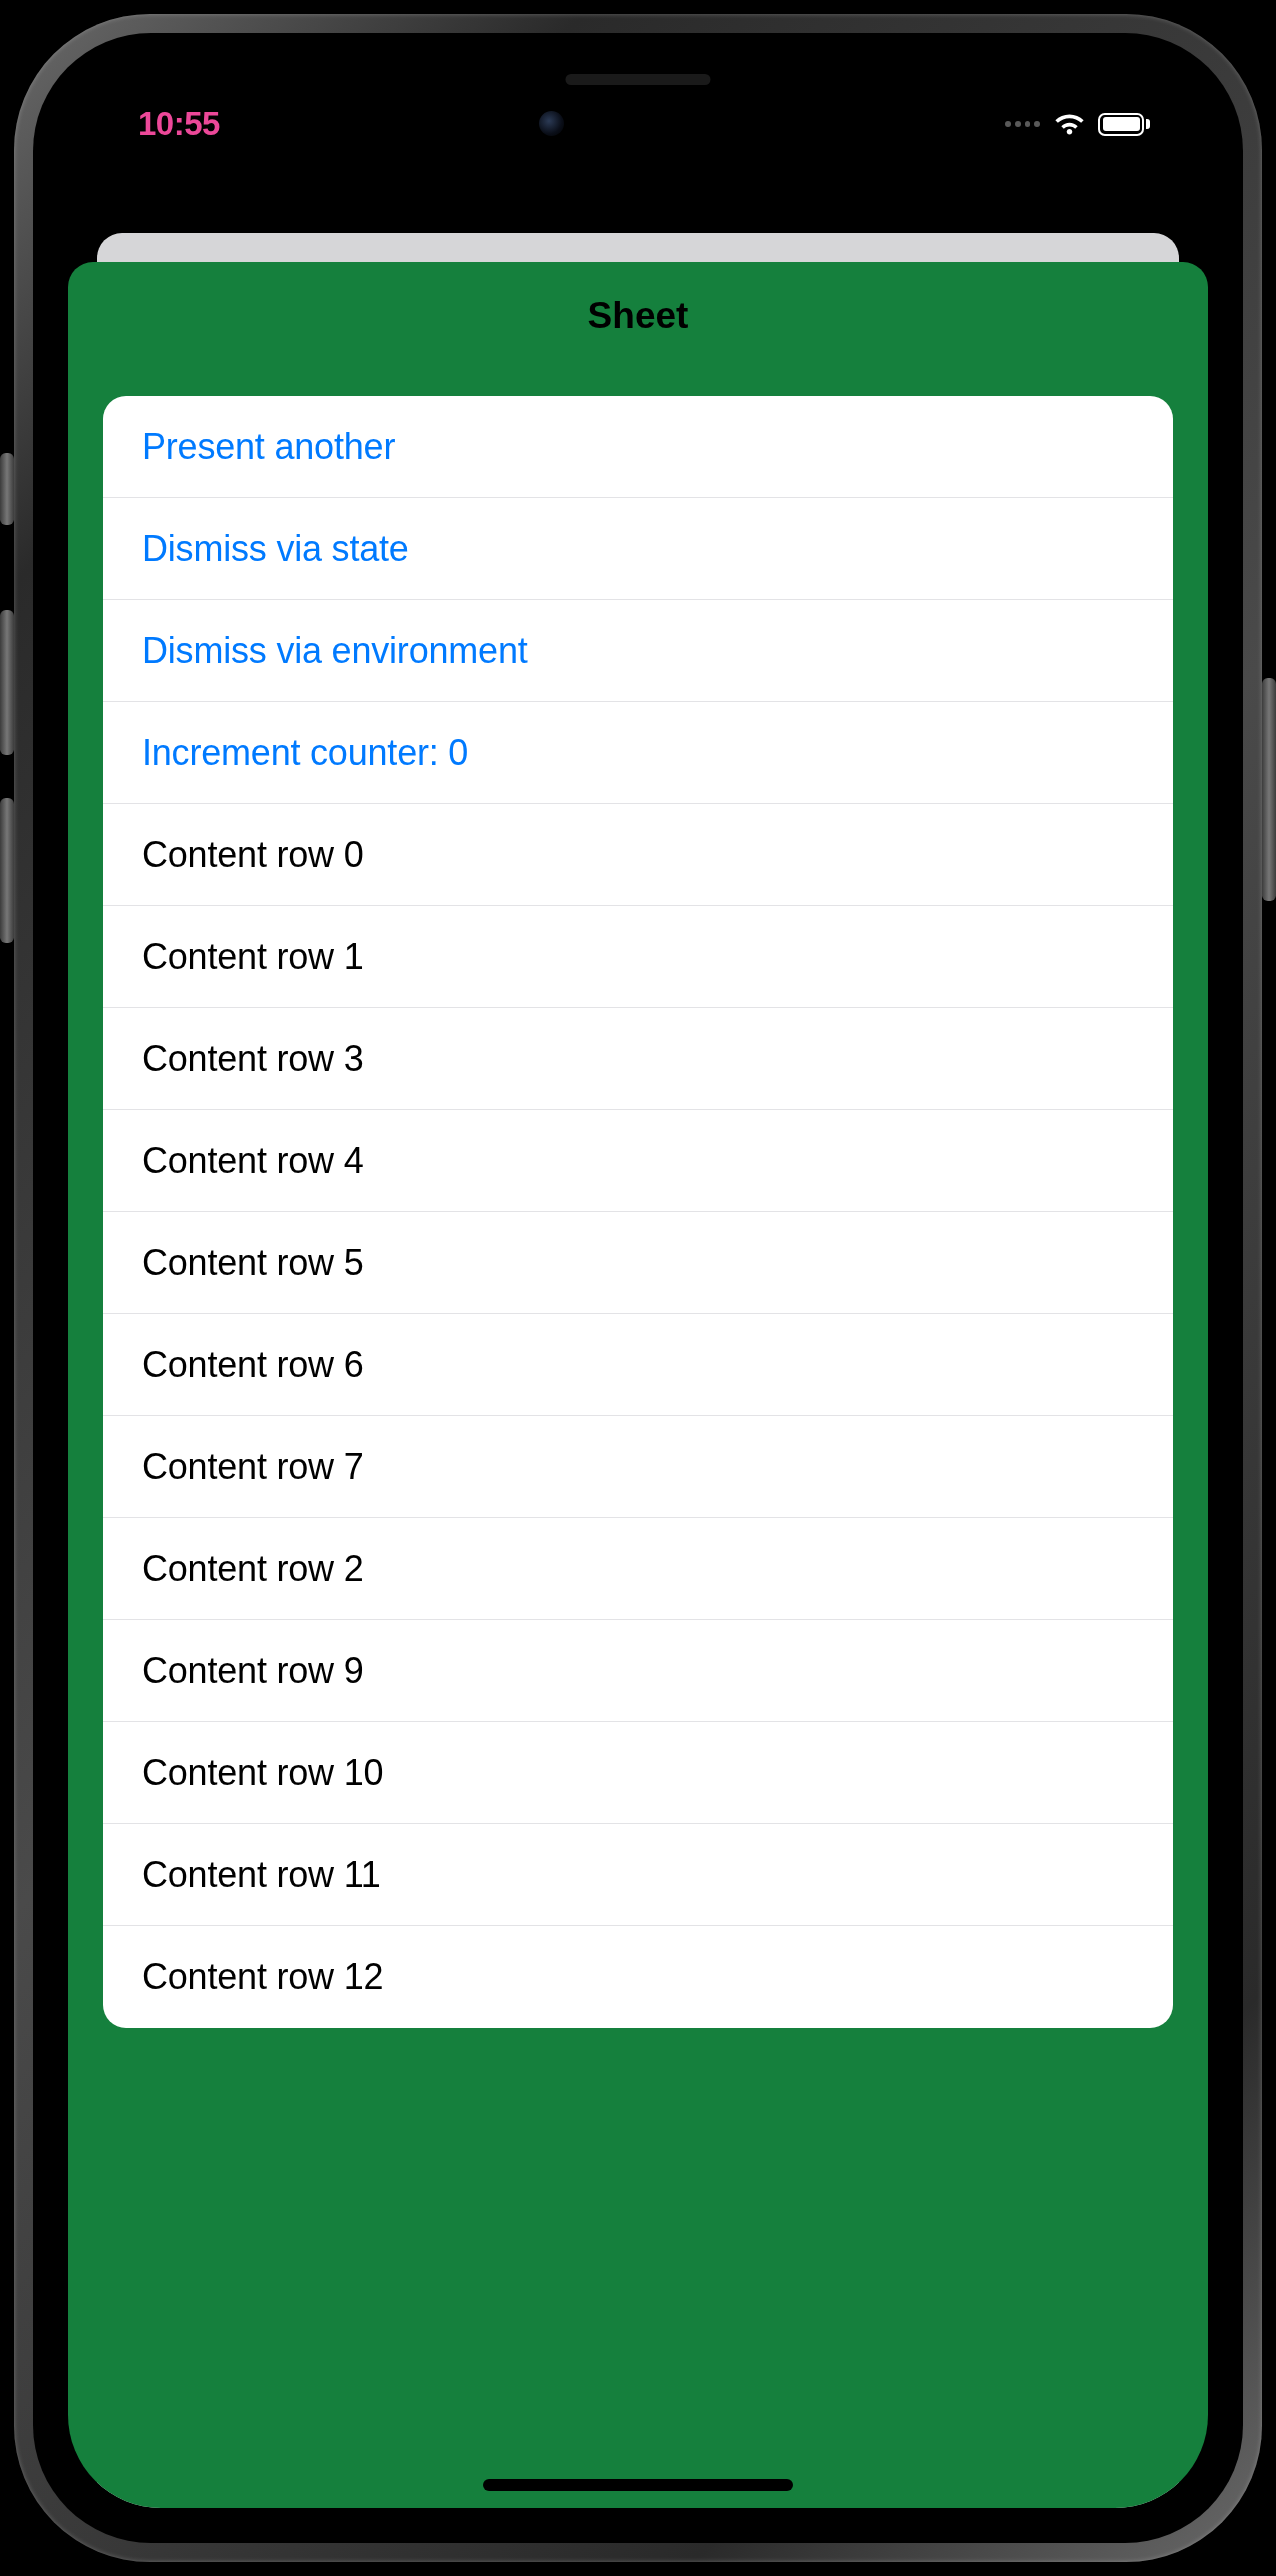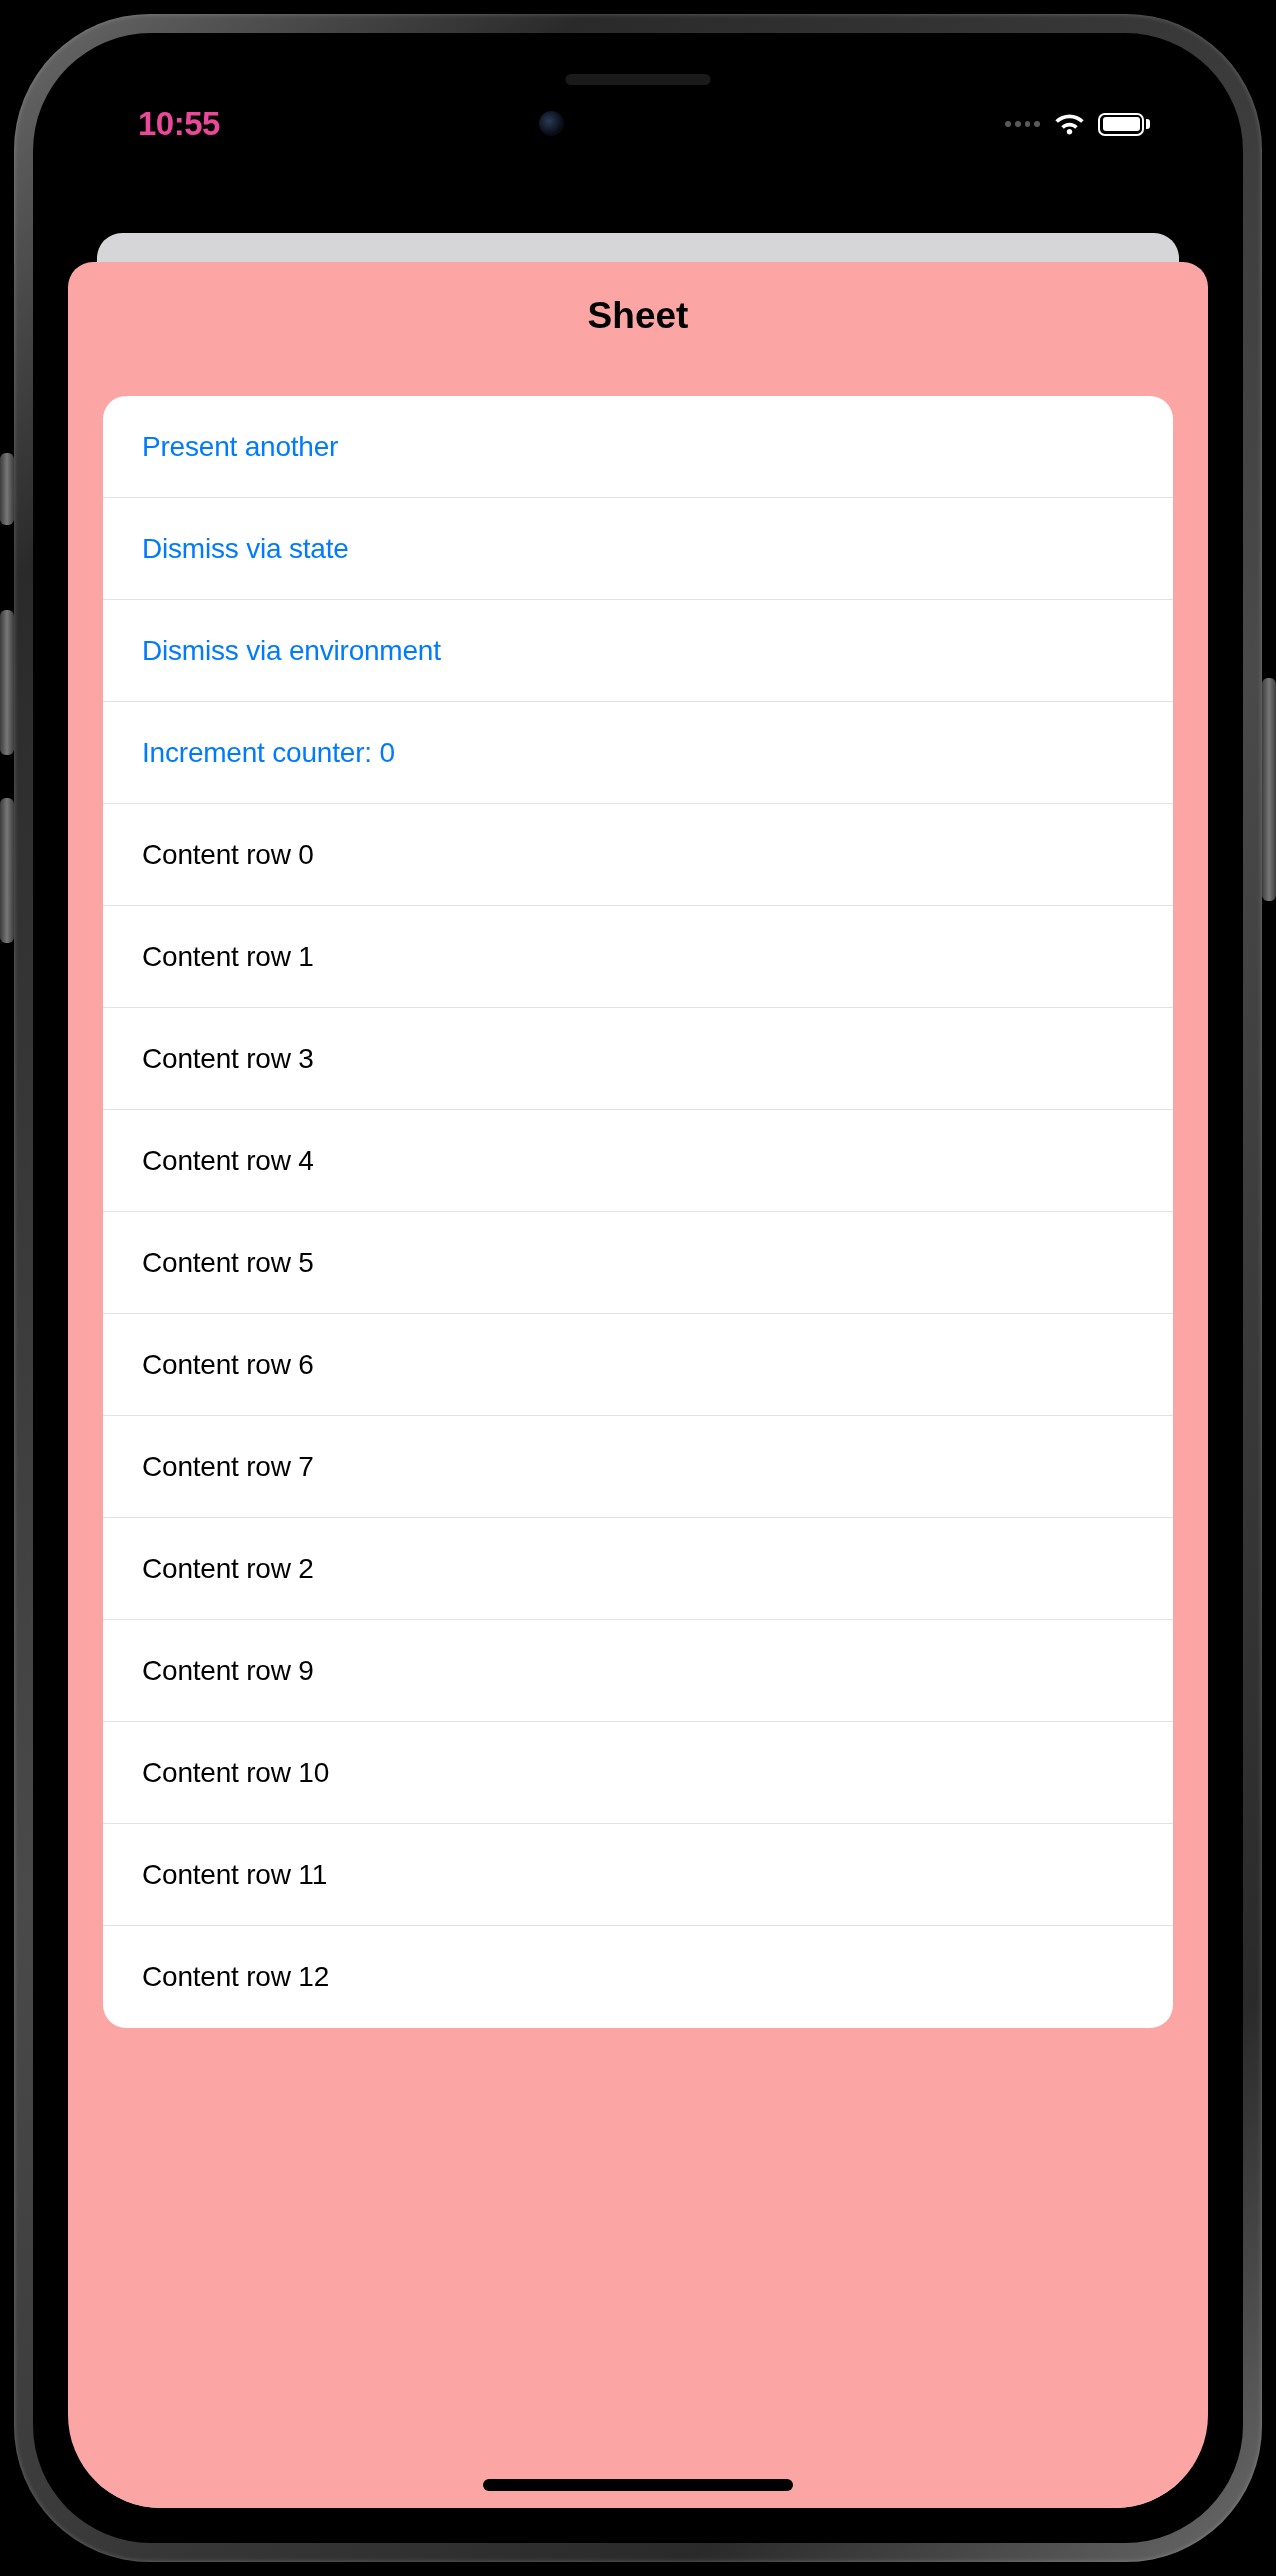--- a/index.html
+++ b/index.html
@@ -175,21 +175,21 @@
       border-top-right-radius: 25px;
       z-index: 10;
     }
     
     .sheet {
       position: absolute;
       left: 0;
       right: 0;
       top: 194px;
       bottom: 0;
-      background: #fca5a5;
+      background: #15803d;
       border-top-left-radius: 25px;
       border-top-right-radius: 25px;
       z-index: 20;
       overflow: hidden;
     }
     .sheet-header {
       height: 107px;
       display: flex;
       align-items: center;
       justify-content: center;
@@ -207,21 +207,21 @@
       background: #fff;
       border-radius: 23px;
       overflow: hidden;
     }
     .row {
       height: 102px;
       display: flex;
       align-items: center;
       padding: 0 39px;
       border-bottom: 1px solid #e3e3e6;
-      font-size: 28px;
+      font-size: 36px;
       letter-spacing: -0.2px;
     }
     .row:last-child {
       border-bottom: none;
     }
     .row.action {
       color: #007aff;
     }
     .row.content {
       color: #000;

